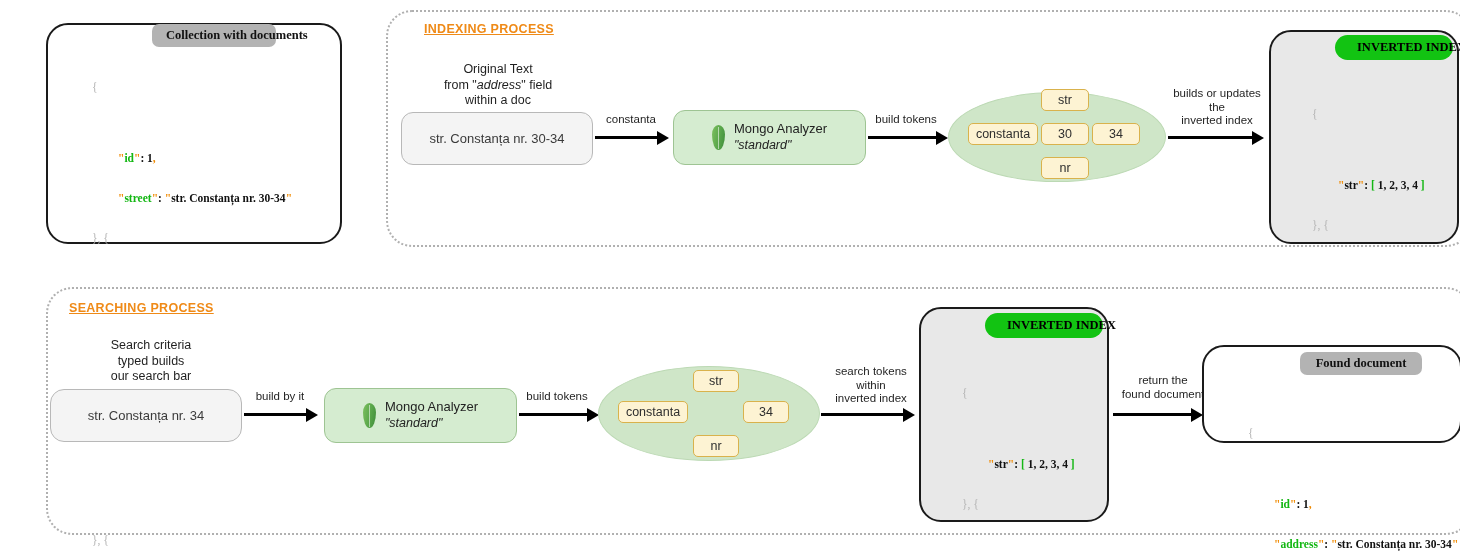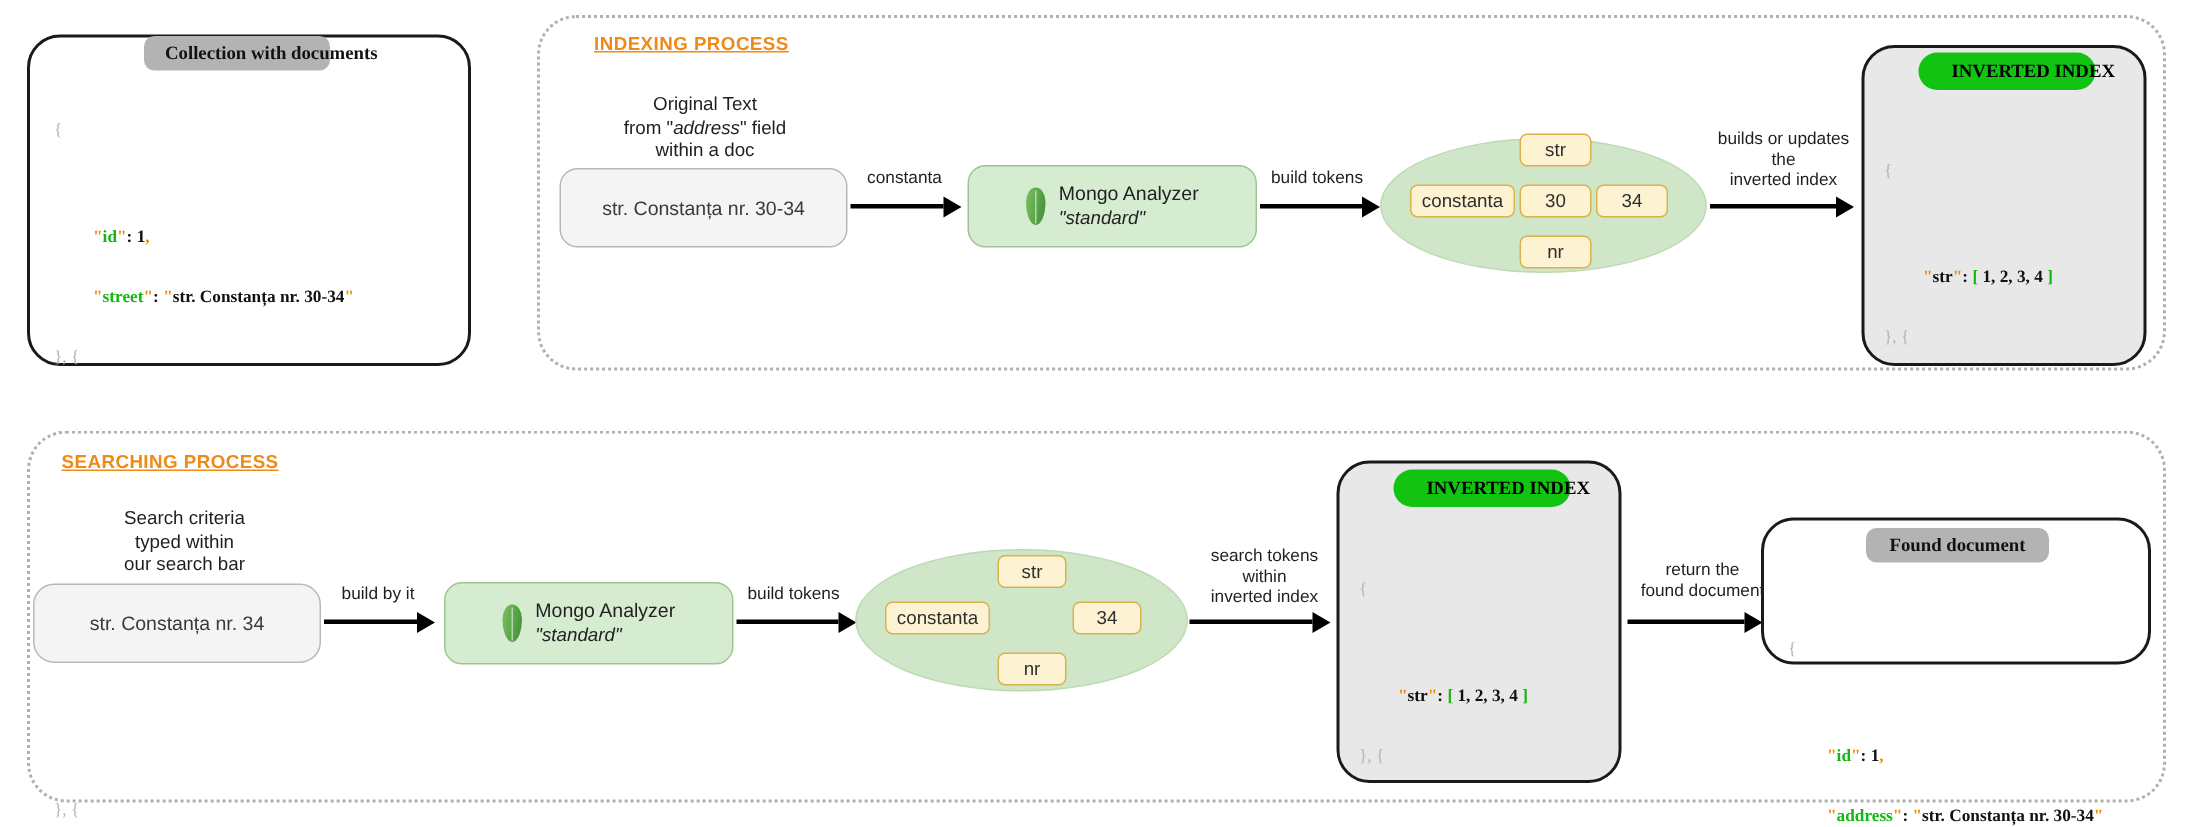--- a/index.html
+++ b/index.html
@@ -7,21 +7,21 @@
     padding: 0;
     background: #ffffff;
   }
   body {
     width: 1460px;
     height: 551px;
     position: relative;
     font-family: "Liberation Sans", sans-serif;
     overflow: hidden;
   }
-  .abs { position: absolute; box-sizing: border-box; }
+  .abs { position: absolute; box-sizing: border-box; margin-left: 28px; }
 
   
   .process-box {
     border: 2px dotted #b0b0b0;
     border-radius: 26px;
     background: #ffffff;
   }
   .process-title {
     font-family: "Liberation Sans", sans-serif;
     font-size: 12.5px;
@@ -266,21 +266,21 @@
     
   </div>
 </div>
 
 <div class="abs process-box" style="left:18px; top:287px; width:1426px; height:248px;"></div>
 
 <div class="abs process-title" style="left:41px; top:301px;">SEARCHING PROCESS</div>
 
 <div class="abs caption" style="left:33px; top:338px; width:180px;">
   <span>Search criteria</span><br>
-  <span>typed within</span><br>
+  <span>typed builds</span><br>
   <span>our search bar</span>
 </div>
 
 <div class="abs text-box" style="left:22px; top:389px; width:192px; height:53px;border-radius:14px;">str. Constanța nr. 34</div>
 
 <div class="abs arrow-label" style="left:216px; top:390px; width:72px;">build by it</div>
 <div class="abs arrow-line" style="left:216px; top:413px; width:62px;"></div>
 <div class="abs arrow-head" style="left:278px; top:408px;"></div>
 
 <div class="abs analyzer" style="left:296px; top:388px; width:193px; height:55px;">

